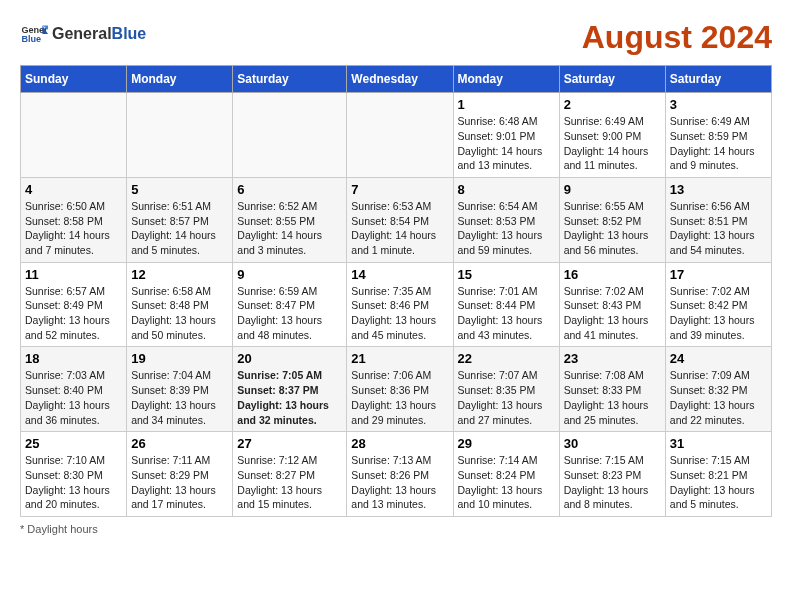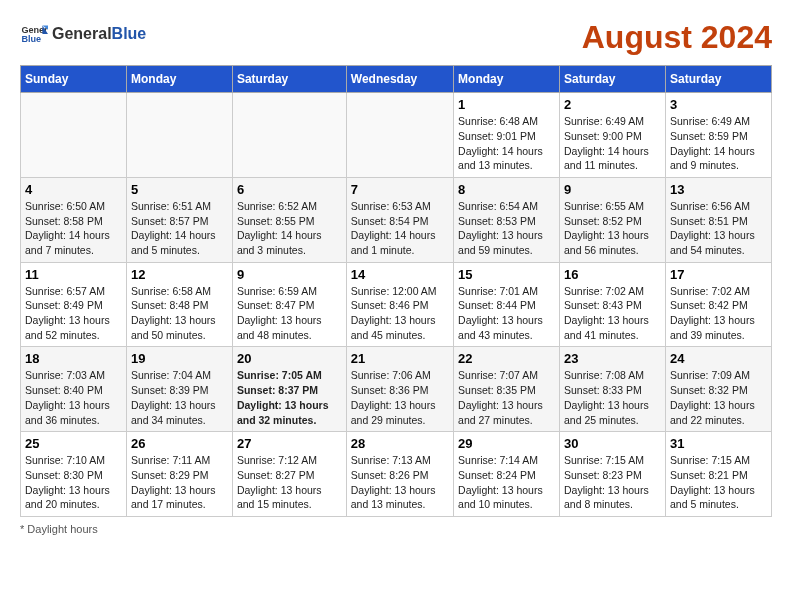--- a/index.html
+++ b/index.html
@@ -214,21 +214,21 @@
         </td>
         <td>
           <span class="day-number">9</span>
           <div class="day-info" style="white-space: pre-line;">Sunrise: 6:59 AM
 Sunset: 8:47 PM
 Daylight: 13 hours
 and 48 minutes.</div>
         </td>
         <td>
           <span class="day-number">14</span>
-          <div class="day-info" style="white-space: pre-line;">Sunrise: 12:00 AM
+          <div class="day-info" style="white-space: pre-line;">Sunrise: 7:35 AM
 Sunset: 8:46 PM
 Daylight: 13 hours
 and 45 minutes.</div>
         </td>
         <td>
           <span class="day-number">15</span>
           <div class="day-info" style="white-space: pre-line;">Sunrise: 7:01 AM
 Sunset: 8:44 PM
 Daylight: 13 hours
 and 43 minutes.</div>

